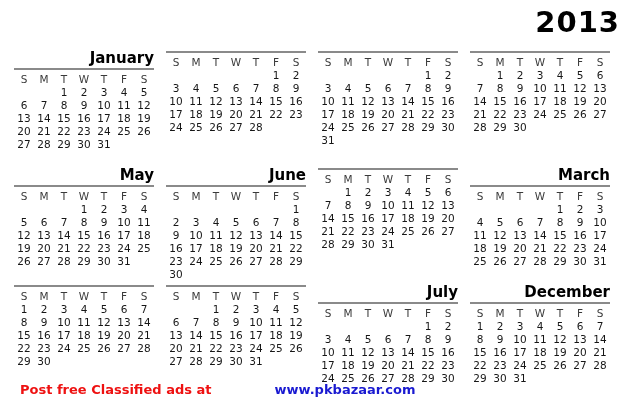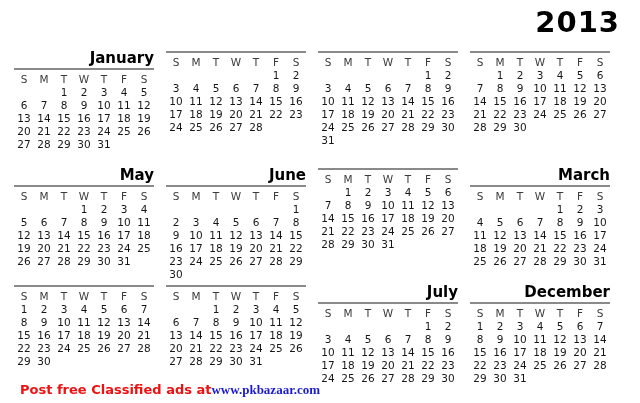--- a/index.html
+++ b/index.html
@@ -36,21 +36,21 @@
   }
   .month-table td{
     font-size:10.5px;color:#161616;
     text-align:center;height:13px;padding:0;
   }
   .footer{
     position:absolute;left:20px;top:381px;
     font-size:13px;font-weight:bold;white-space:nowrap;line-height:17px;
   }
   .promo{color:var(--promo-color);text-align:right;}
-  .link{color:var(--link-color);cursor:pointer;font-family:Liberation Serif, serif;}
+  .link{color:var(--link-color);margin-left:63px;cursor:pointer;}
 </style>
 </head>
 <body>
 
 <div class="page">
   <div class="year">2013</div>
   <div class="months">
   <div class="month">
     <div class="month-name">January</div>
     <div class="month-rule"></div>

